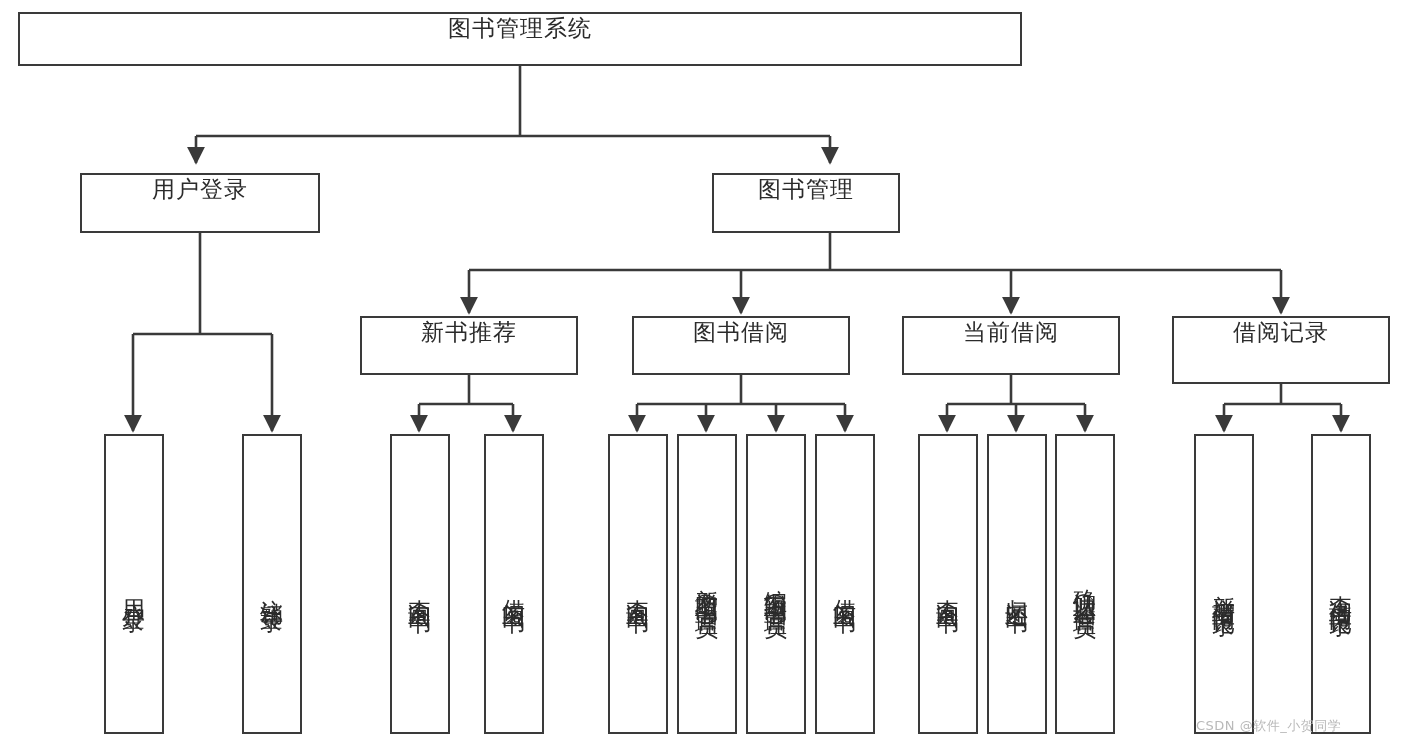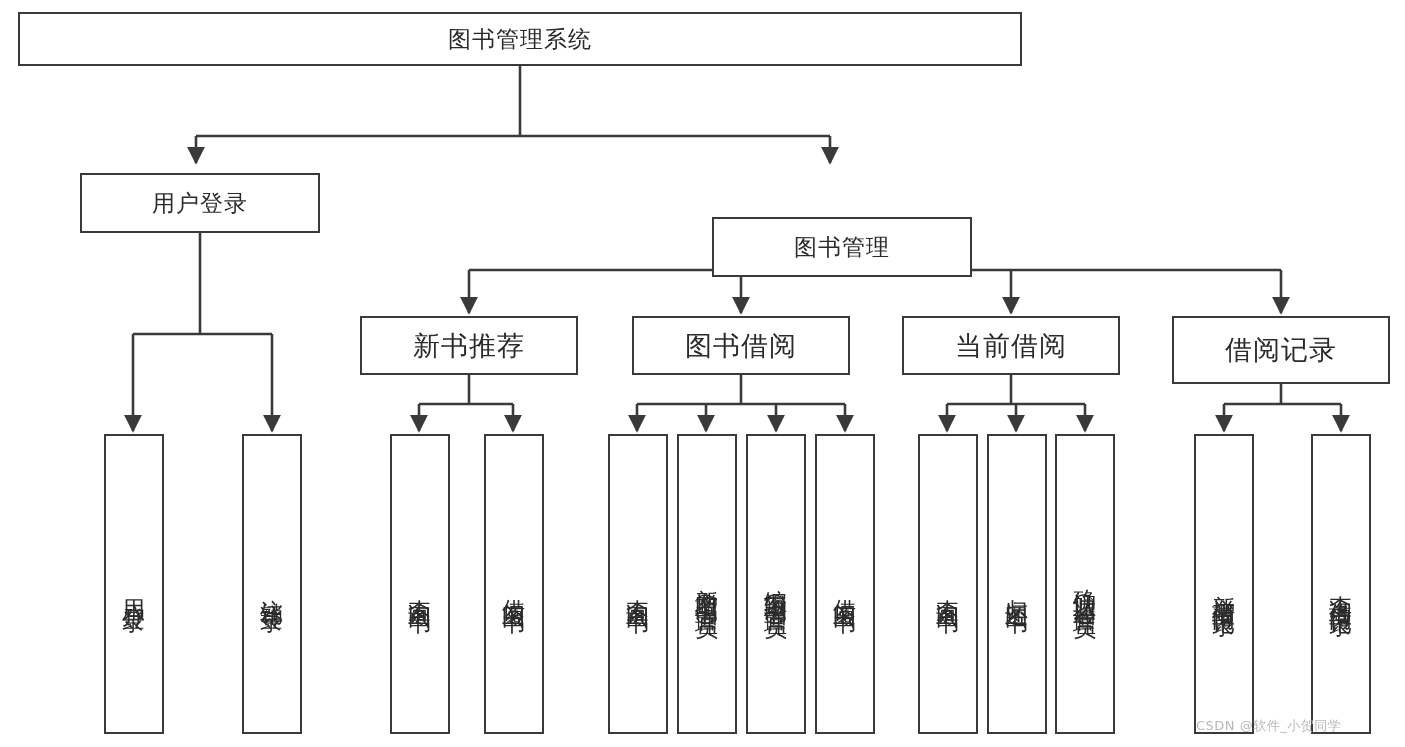--- a/index.html
+++ b/index.html
@@ -26,21 +26,20 @@
     width: 1405px;
     height: 747px;
     pointer-events: none;
   }
   .node {
     position: absolute;
     box-sizing: border-box;
     background: #ffffff;
     border: 2px solid #3a3a3a;
     display: flex;
-    align-items: center;
     justify-content: center;
     text-align: center;
     z-index: 2;
   }
   .node .label {
     font-size: 22px;
     line-height: 1.25;
     letter-spacing: 1px;
     color: #2b2b2b;
     white-space: nowrap;
@@ -55,21 +54,21 @@
     text-orientation: upright;
     font-size: 23px;
     line-height: 1.22;
     letter-spacing: 4px;
     white-space: nowrap;
     height: auto;
     max-height: 100%;
   }
   .node.root .label { font-size: 23px; }
   .node.lvl1 .label { font-size: 23px; }
-  .node.lvl2 .label { font-size: 27px; }
+  .node.lvl2 .label { font-size: 23px; }
   .watermark {
     position: absolute;
     font-size: 13px;
     color: #b9b9b9;
     white-space: nowrap;
     z-index: 3;
     letter-spacing: 0.5px;
   }
 </style>
 </head>
@@ -128,21 +127,21 @@
   </svg>
 
   <div class="node root" style="left:18px; top:12px; width:1004px; height:54px;">
     <span class="label">图书管理系统</span>
   </div>
 
   <div class="node lvl1" style="left:80px; top:173px; width:240px; height:60px;">
     <span class="label">用户登录</span>
   </div>
 
-  <div class="node lvl1" style="left:712px; top:173px; width:260px; height:60px;margin-top:44px;">
+  <div class="node lvl1" style="left:712px; top:173px; width:188px; height:60px;">
     <span class="label">图书管理</span>
   </div>
 
   <div class="node lvl2" style="left:360px; top:316px; width:218px; height:59px;">
     <span class="label">新书推荐</span>
   </div>
 
   <div class="node lvl2" style="left:632px; top:316px; width:218px; height:59px;">
     <span class="label">图书借阅</span>
   </div>

